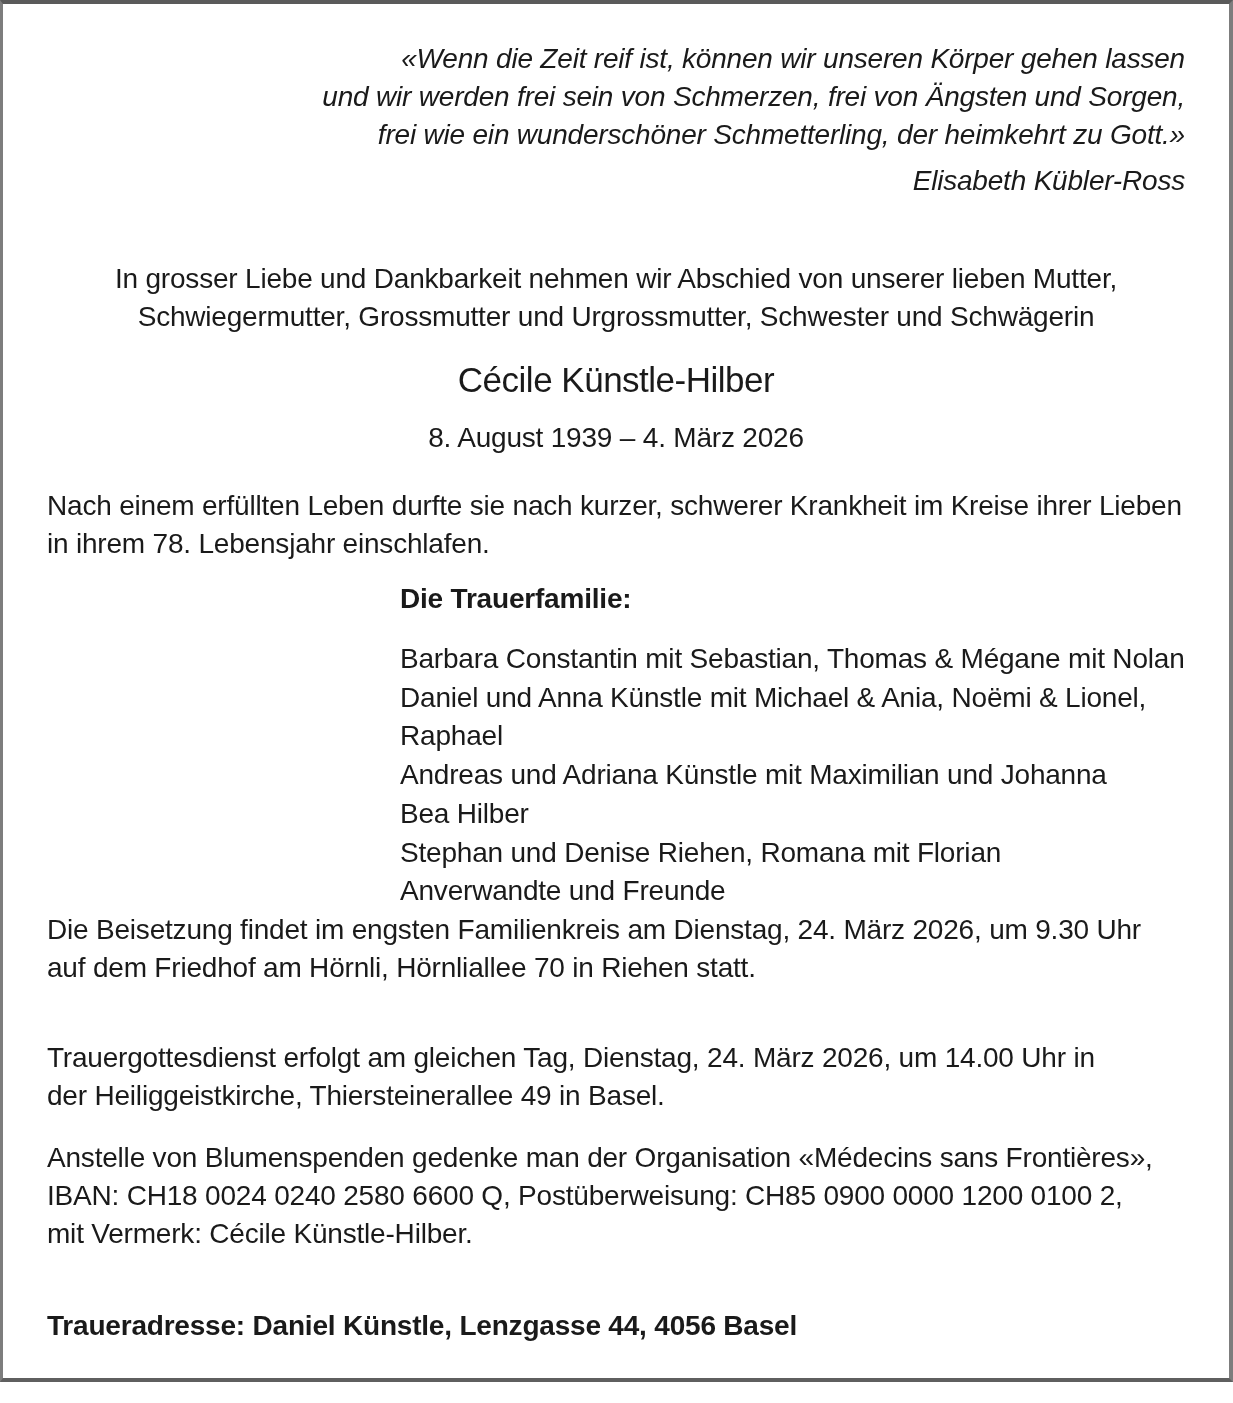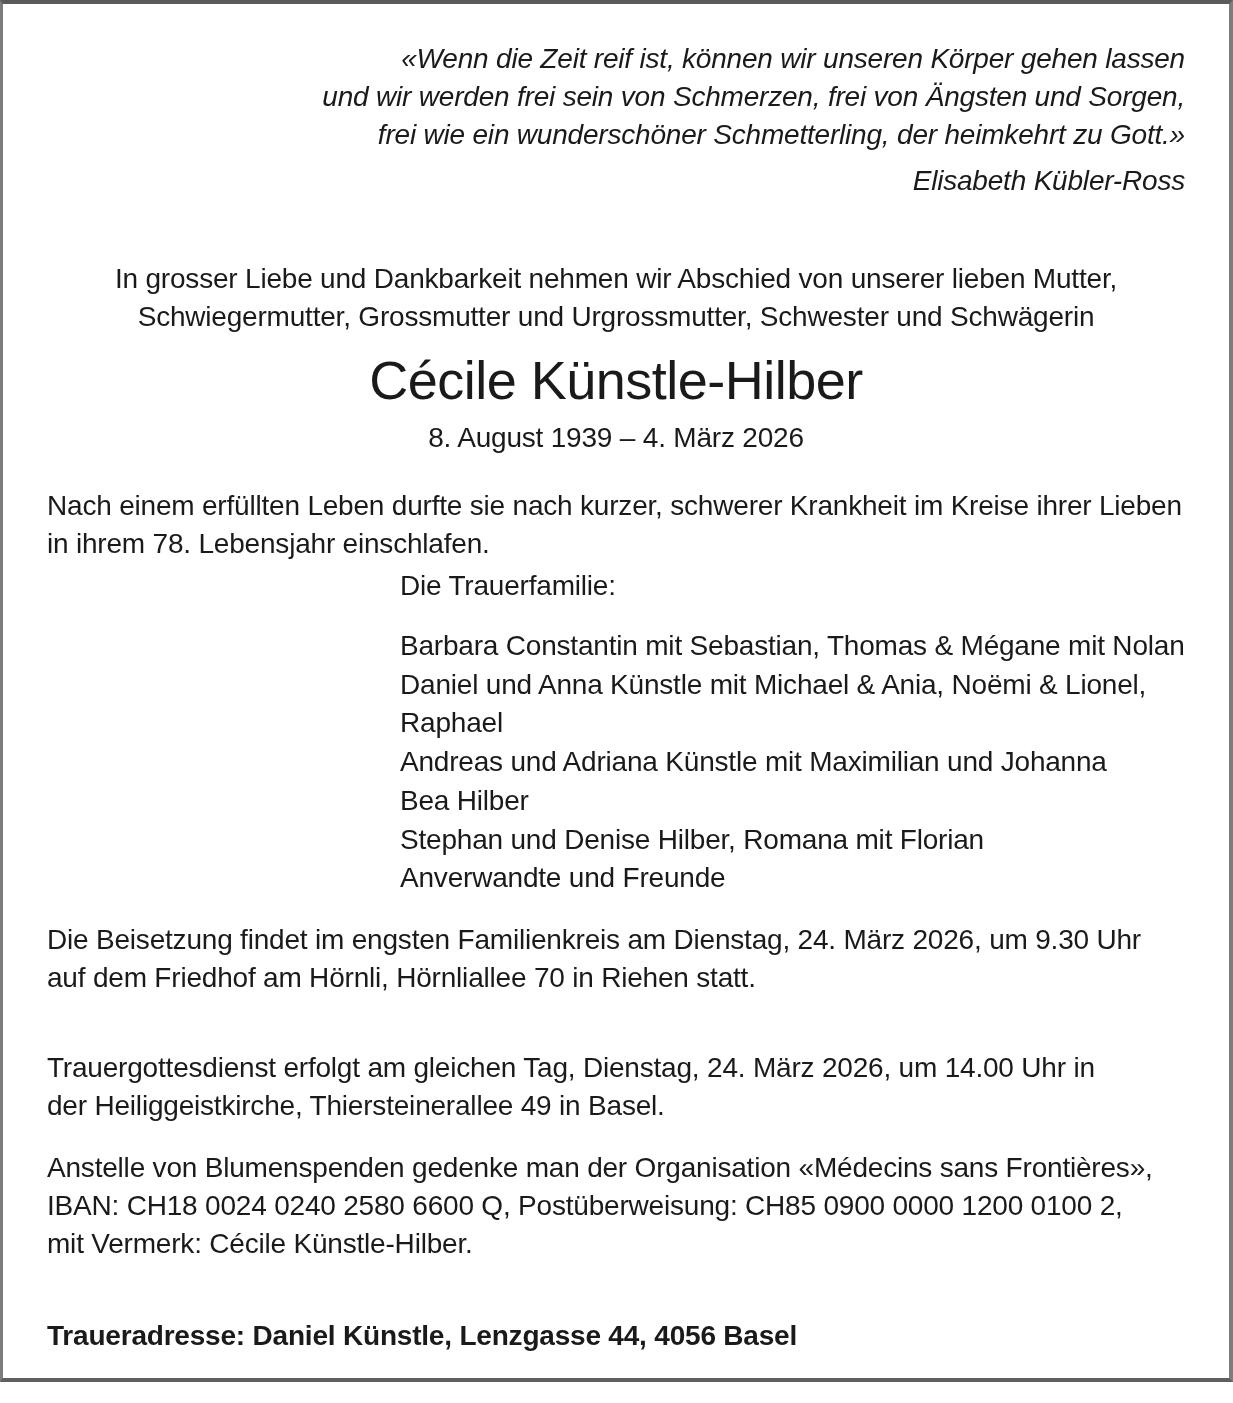--- a/index.html
+++ b/index.html
@@ -30,42 +30,43 @@
   }
   .quote-attribution {
     margin-top: 8px;
     text-align: right;
     font-style: italic;
   }
   .intro { margin-top: 60px; text-align: center; }
   .deceased-name {
     margin: 14px 0 0 0;
     text-align: center;
-    font-size: 54px;
+    font-size: 35px;
     line-height: 60px;
     font-weight: 400;
     letter-spacing: -0.5px;
   }
   .life-dates {
     margin-top: 9px;
     text-align: center;
   }
   .life { margin-top: 30px; }
   .family-heading {
-    margin-top: 4px;
+    margin-top: 17px;
     padding-left: 353px;
+    font-weight: bold;
   }
   .family-list {
     margin-top: 22px;
     padding-left: 353px;
     line-height: 38.7px;
     list-style: none;
     margin-bottom: 0;
   }
-  .burial { margin-top: 23px; }
+  .burial { }
   .service { margin-top: 52px; }
   .donation { margin-top: 24px; }
   .address { margin-top: 54px; font-weight: bold; }
 </style>
 </head>
 <body>
 
 <div class="page">
 
   <div class="quote-block">
@@ -90,21 +91,21 @@
   </div>
 
   <div class="family-heading">Die Trauerfamilie:</div>
 
   <ul class="family-list">
     <li class="line">Barbara Constantin mit Sebastian, Thomas &amp; Mégane mit Nolan</li>
     <li class="line">Daniel und Anna Künstle mit Michael &amp; Ania, Noëmi &amp; Lionel,</li>
     <li class="line">Raphael</li>
     <li class="line">Andreas und Adriana Künstle mit Maximilian und Johanna</li>
     <li class="line">Bea Hilber</li>
-    <li class="line">Stephan und Denise Hilber, Romana mit Florian</li>
+    <li class="line">Stephan und Denise Riehen, Romana mit Florian</li>
     <li class="line">Anverwandte und Freunde</li>
   </ul>
 
   <div class="burial">
     <div class="line">Die Beisetzung findet im engsten Familienkreis am Dienstag, 24. März 2026, um 9.30 Uhr</div>
     <div class="line">auf dem Friedhof am Hörnli, Hörnliallee 70 in Riehen statt.</div>
   </div>
 
   <div class="service">
     <div class="line">Trauergottesdienst erfolgt am gleichen Tag, Dienstag, 24. März 2026, um 14.00 Uhr in</div>

